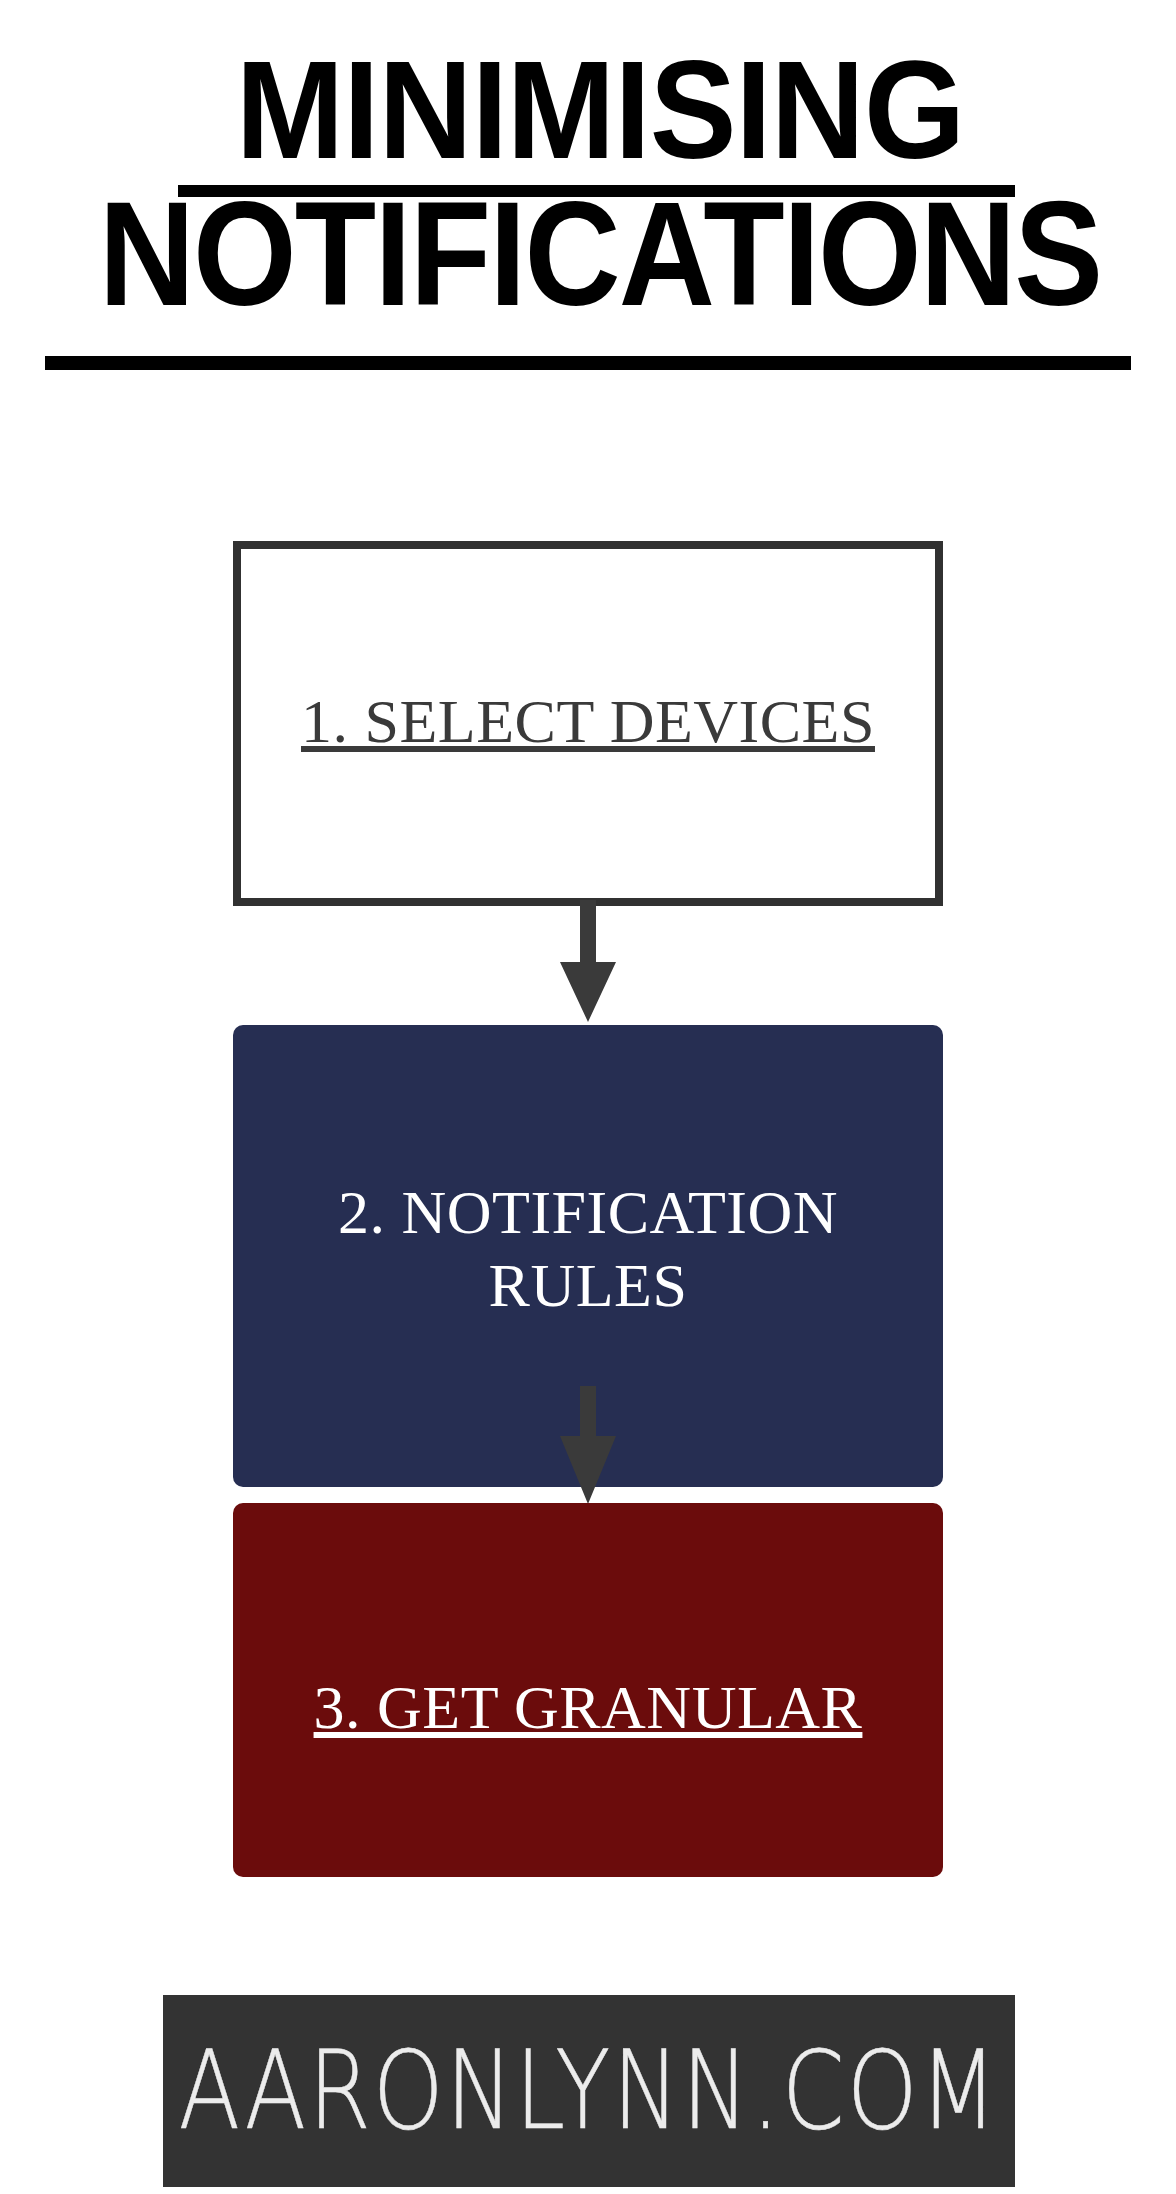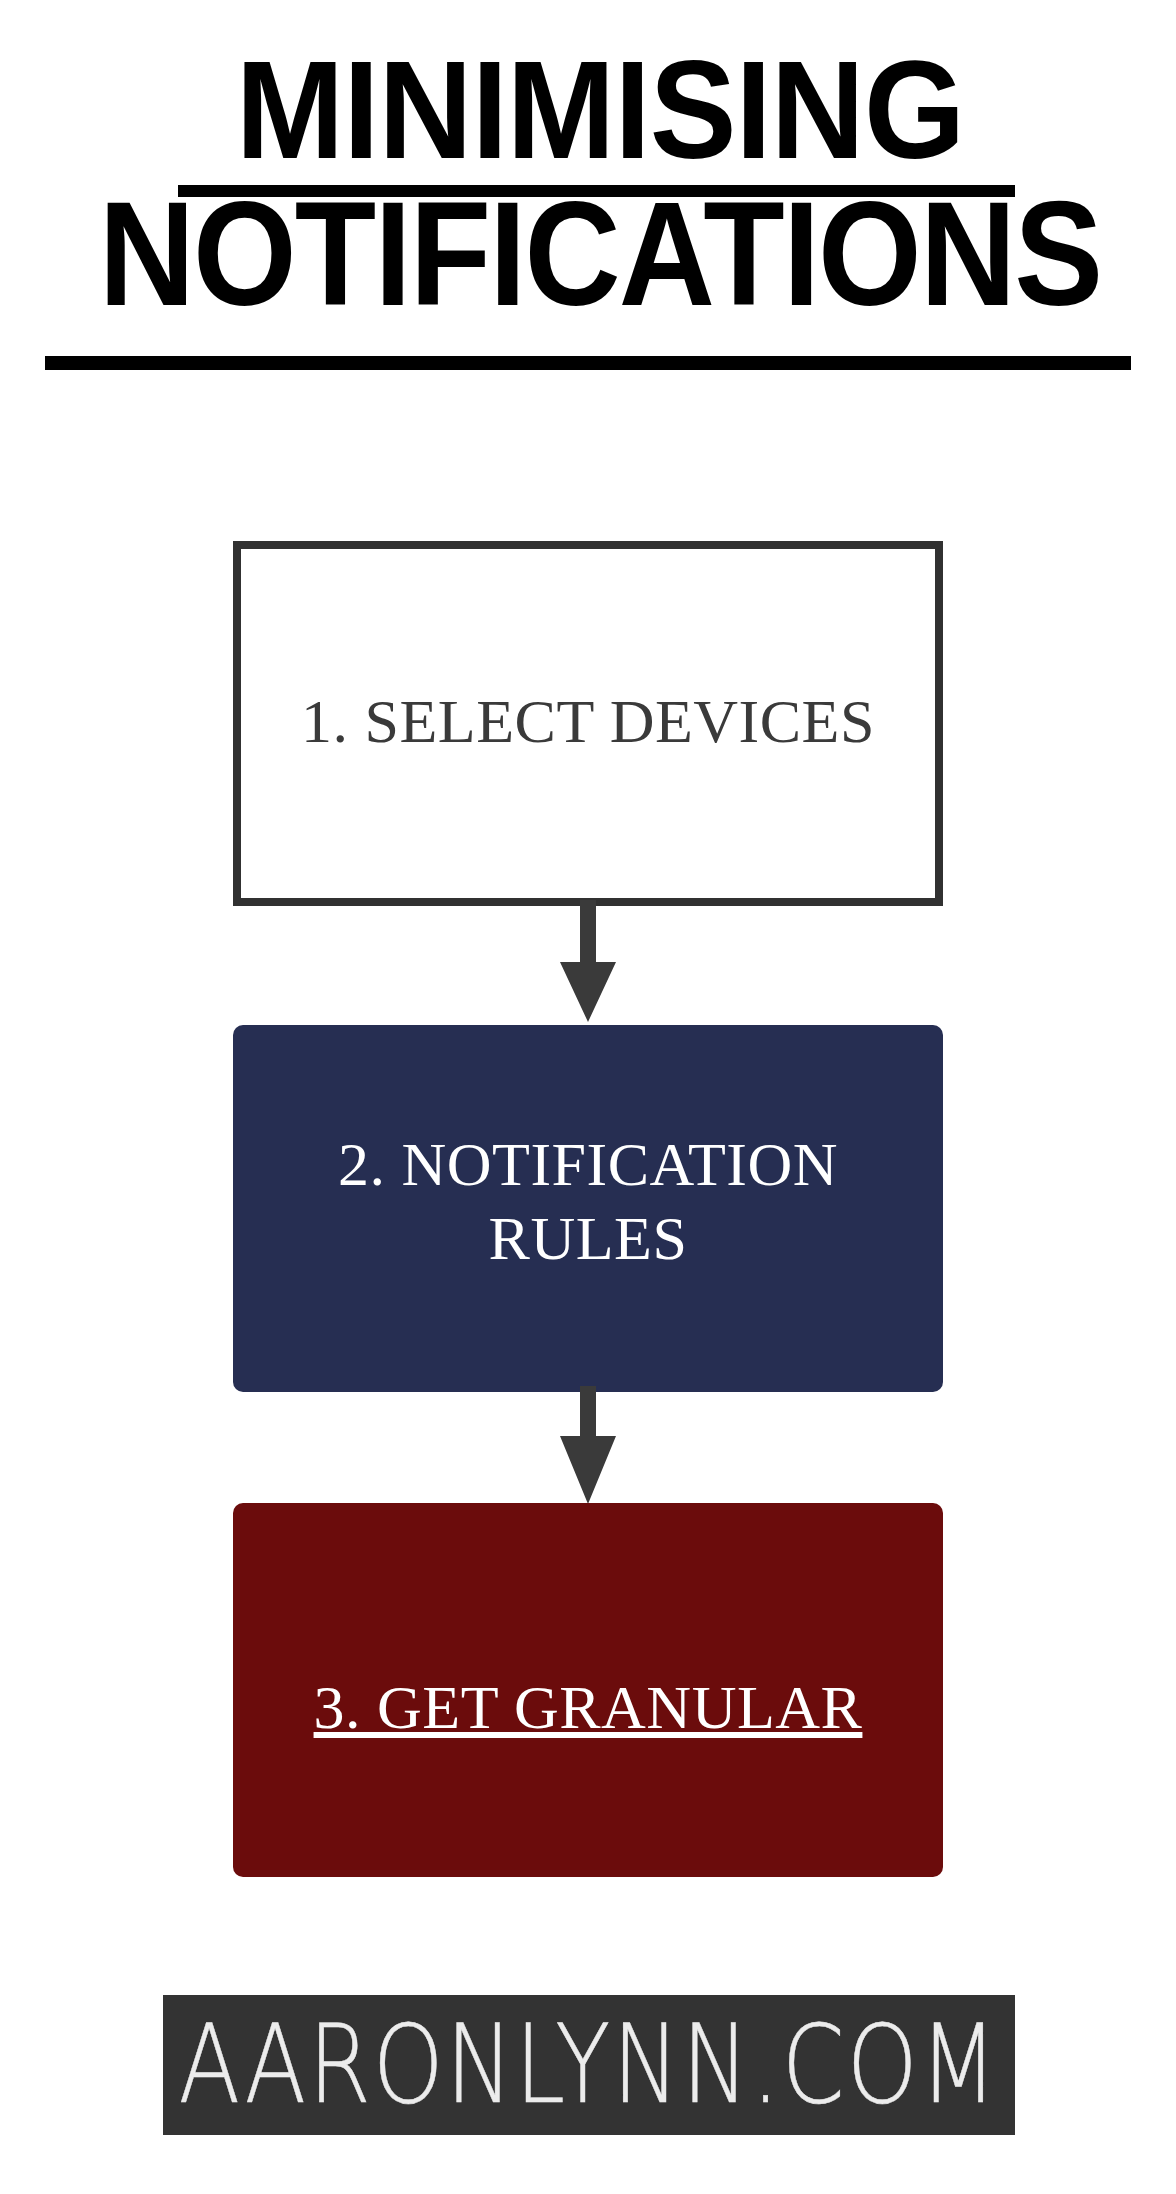--- a/index.html
+++ b/index.html
@@ -92,24 +92,25 @@
   }
   .node-1 {
     top: 541px;
     height: 365px;
     background: #ffffff;
     border: 8px solid #313131;
     color: #3a3a3a;
   }
   .node-1 .node-label {
     margin-top: -4px;
+    text-decoration: underline;
   }
   .node-2 {
     top: 1025px;
-    height: 367px;
+    height: 462px;
     background: #262e52;
     border-radius: 10px;
     color: #ffffff;
   }
   .node-2 .node-label {
     margin-top: -14px;
   }
   .node-3 {
     top: 1503px;
     height: 374px;
@@ -131,21 +132,21 @@
   .arrow-1 { top: 900px;  height: 122px; }
   .arrow-2 { top: 1386px; height: 118px; }
   .arrow svg { display: block; width: 56px; height: 100%; }
 
   
   .footer-bar {
     position: absolute;
     left: 163px;
     top: 1995px;
     width: 852px;
-    height: 140px;
+    height: 192px;
     background: #333333;
     display: flex;
     align-items: center;
     justify-content: center;
   }
   .footer-text {
     font-family: "DejaVu Sans", sans-serif;
     font-weight: 300;
     font-size: 92px;
     line-height: 1;

